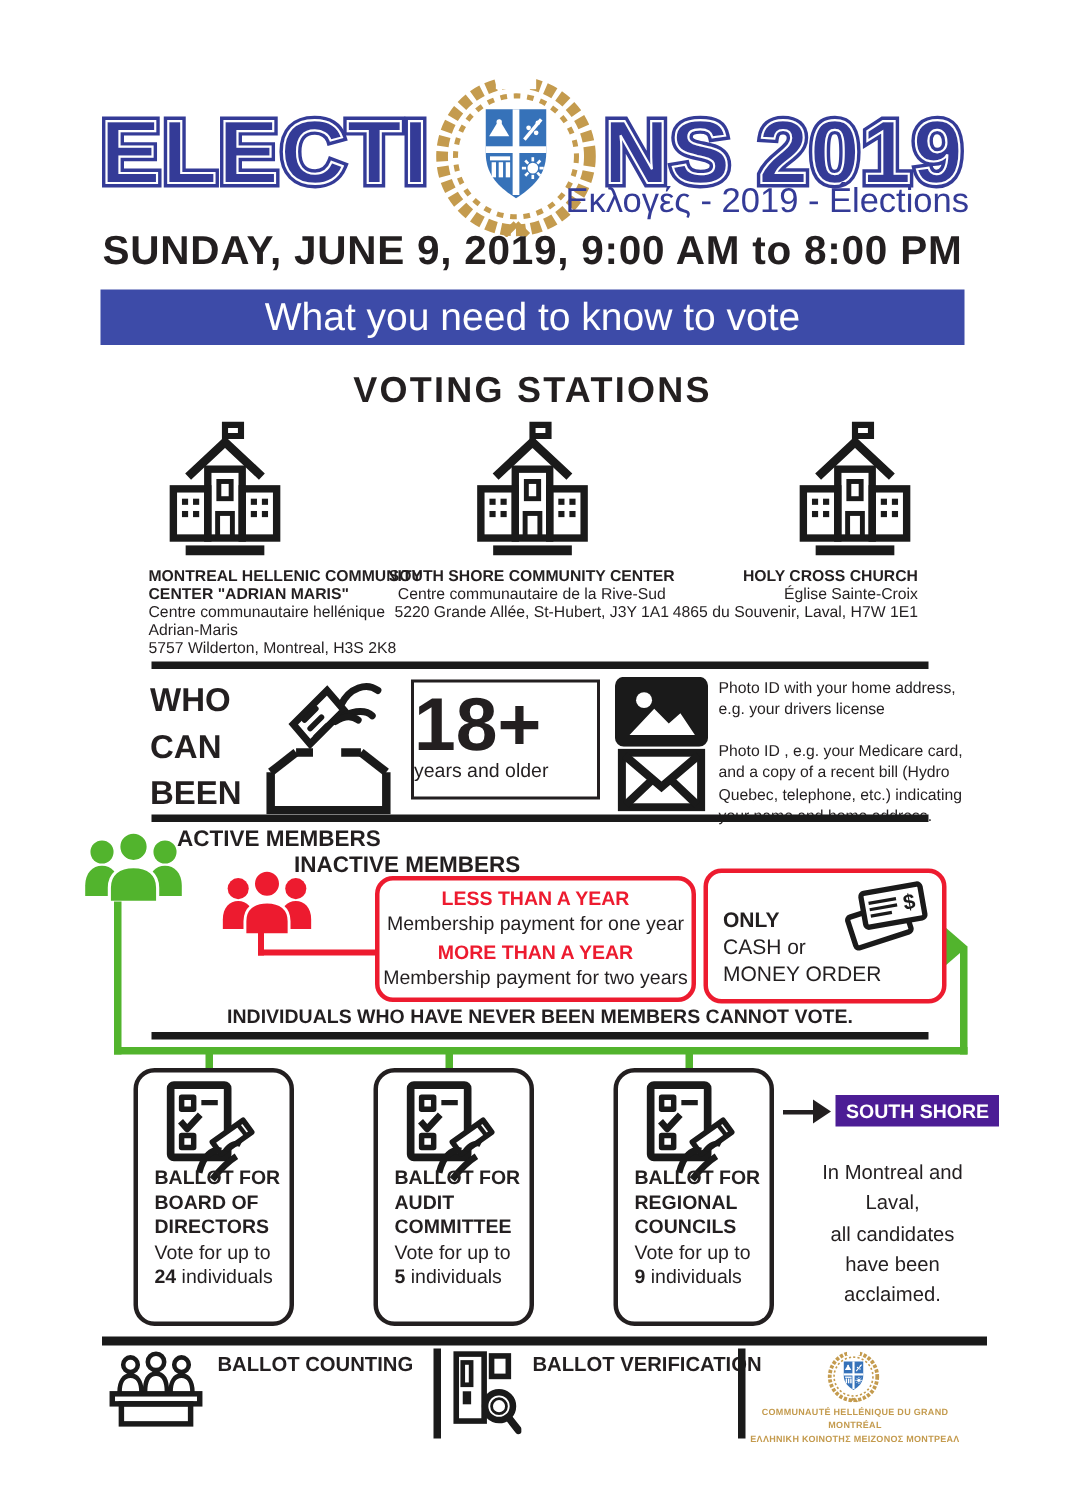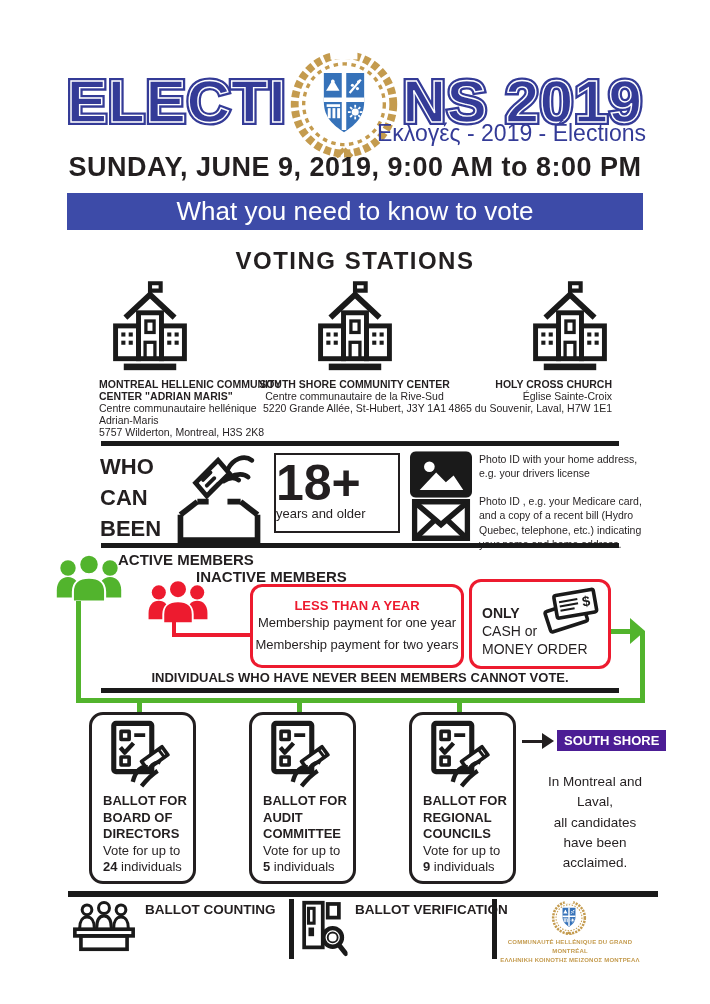--- a/index.html
+++ b/index.html
@@ -57,34 +57,34 @@
   .ghead{position:absolute;left:630px;top:618px;width:0;height:0;
     border-top:13px solid transparent;border-bottom:13px solid transparent;border-left:15px solid #52B42D;}
   .rline{position:absolute;background:#ED1B2F;}
   .rv{left:172px;top:620px;width:4px;height:17px;}
   .rh{left:172px;top:633px;width:78px;height:4px;}
   .pay-box{position:absolute;left:250px;top:584px;width:214px;height:84px;box-sizing:border-box;
     border:3px solid #ED1B2F;border-radius:12px;background:#fff;display:flex;flex-direction:column;
     justify-content:center;text-align:center;font-size:13px;line-height:1.3;padding:4px 2px;}
   .pay-title{color:#ED1B2F;font-weight:800;}
   .pay-gap{height:5px;}
-  .cash-box{position:absolute;left:469px;top:579px;width:142px;height:90px;box-sizing:border-box;
+  .cash-box{position:absolute;left:469px;top:579px;width:162px;height:90px;box-sizing:border-box;
     border:3px solid #ED1B2F;border-radius:12px;background:#fff;}
   .money-icon{position:absolute;right:3px;top:2px;width:68px;height:50px;}
   .cash-text{position:absolute;left:10px;bottom:7px;font-size:14px;line-height:1.28;}
   .cash-text .b{font-weight:800;}
   .flow-note{position:absolute;left:101px;top:670px;width:518px;text-align:center;font-size:13px;font-weight:800;}
   
   .card-conn{position:absolute;background:#52B42D;width:5px;height:13px;top:700px;}
   .cc1{left:137px;} .cc2{left:297px;} .cc3{left:457px;}
   .ballot-card{position:absolute;top:712px;width:107px;height:172px;box-sizing:border-box;
     border:3px solid #231F20;border-radius:14px;background:#fff;}
   .bc1{left:89px;} .bc2{left:249px;} .bc3{left:409px;}
   .ballotpen{display:block;margin:4px auto 0;width:84px;height:76px;}
-  .card-text{position:absolute;left:11px;bottom:5px;font-size:13px;line-height:1.28;}
+  .card-text{position:absolute;left:11px;bottom:21px;font-size:13px;line-height:1.28;}
   .ct-bold{font-weight:700;}
   .ss-stem{position:absolute;left:522px;top:740px;width:22px;height:3px;background:#231F20;}
   .ss-head{position:absolute;left:542px;top:733px;width:0;height:0;
     border-top:8.5px solid transparent;border-bottom:8.5px solid transparent;border-left:12px solid #231F20;}
   .ss-badge{position:absolute;left:557px;top:730px;background:#4c1d95;color:#fff;
     font-size:13px;font-weight:800;padding:3px 7px;}
   .acclaimed{position:absolute;left:517px;top:772px;width:156px;text-align:center;
     font-size:13.5px;line-height:1.5;white-space:pre-line;}
   
   .counting-icon{left:70px;top:899px;width:68px;height:58px;}
@@ -339,20 +339,21 @@
   <div class="gline gv2"></div>
   <div class="gline gstem"></div>
   <div class="ghead"></div>
   <div class="rline rv"></div>
   <div class="rline rh"></div>
 
   <div class="pay-box">
     <div class="pay-title">LESS THAN A YEAR</div>
     <div>Membership payment for one year</div>
     <div class="pay-gap"></div>
+    <div class="pay-title">MORE THAN A YEAR</div>
     <div>Membership payment for two years</div>
   </div>
 
   <div class="cash-box">
     <svg class="money-icon" viewBox="0 0 92 70">
         <use href="#money"></use>
       </svg>
     <div class="cash-text">
       <div class="b">ONLY</div>
       <div>CASH or</div>

